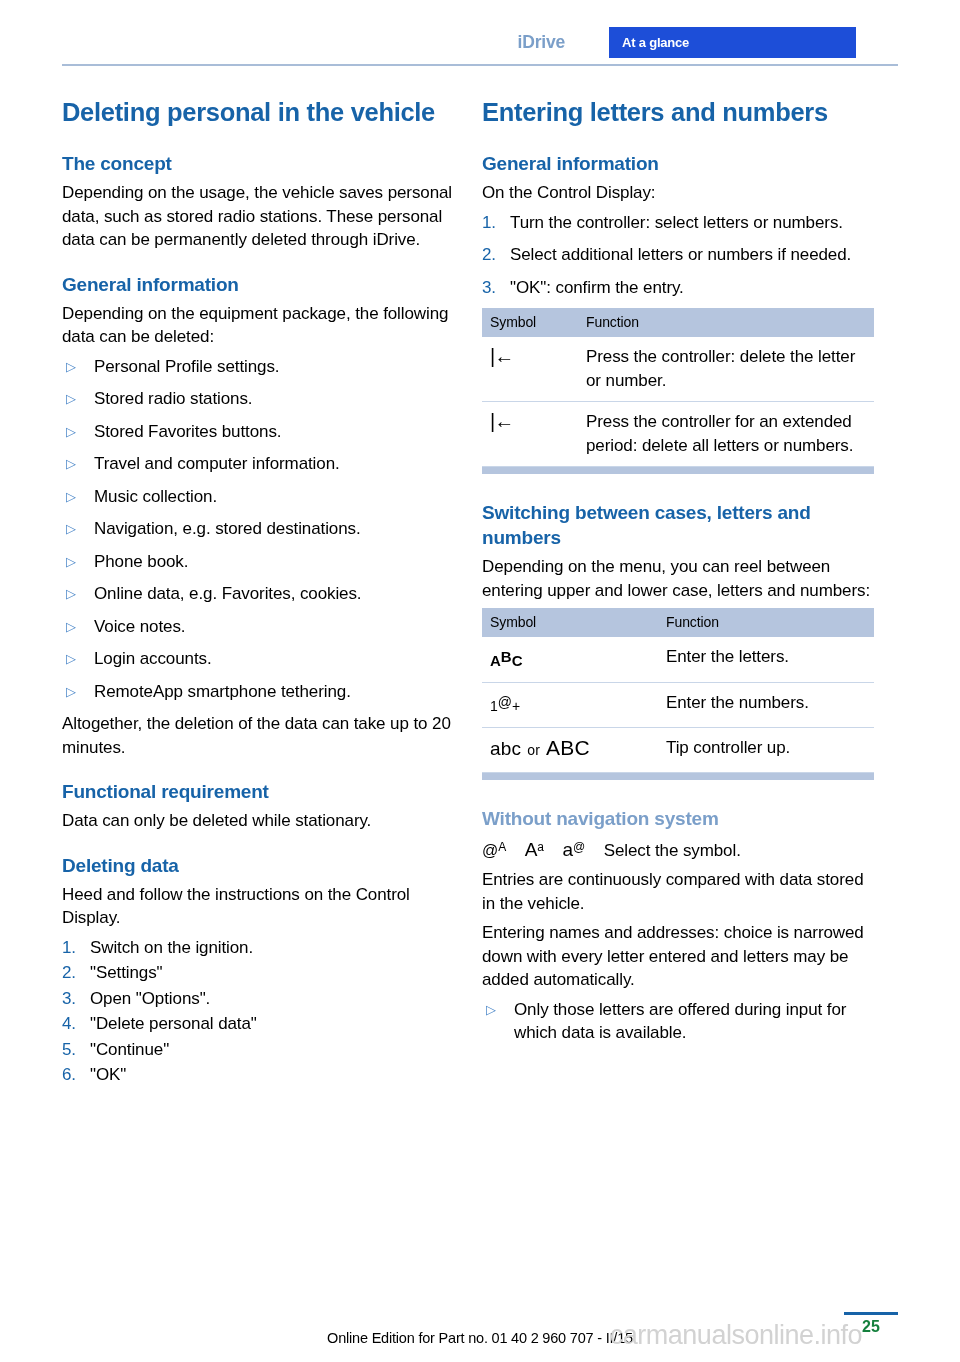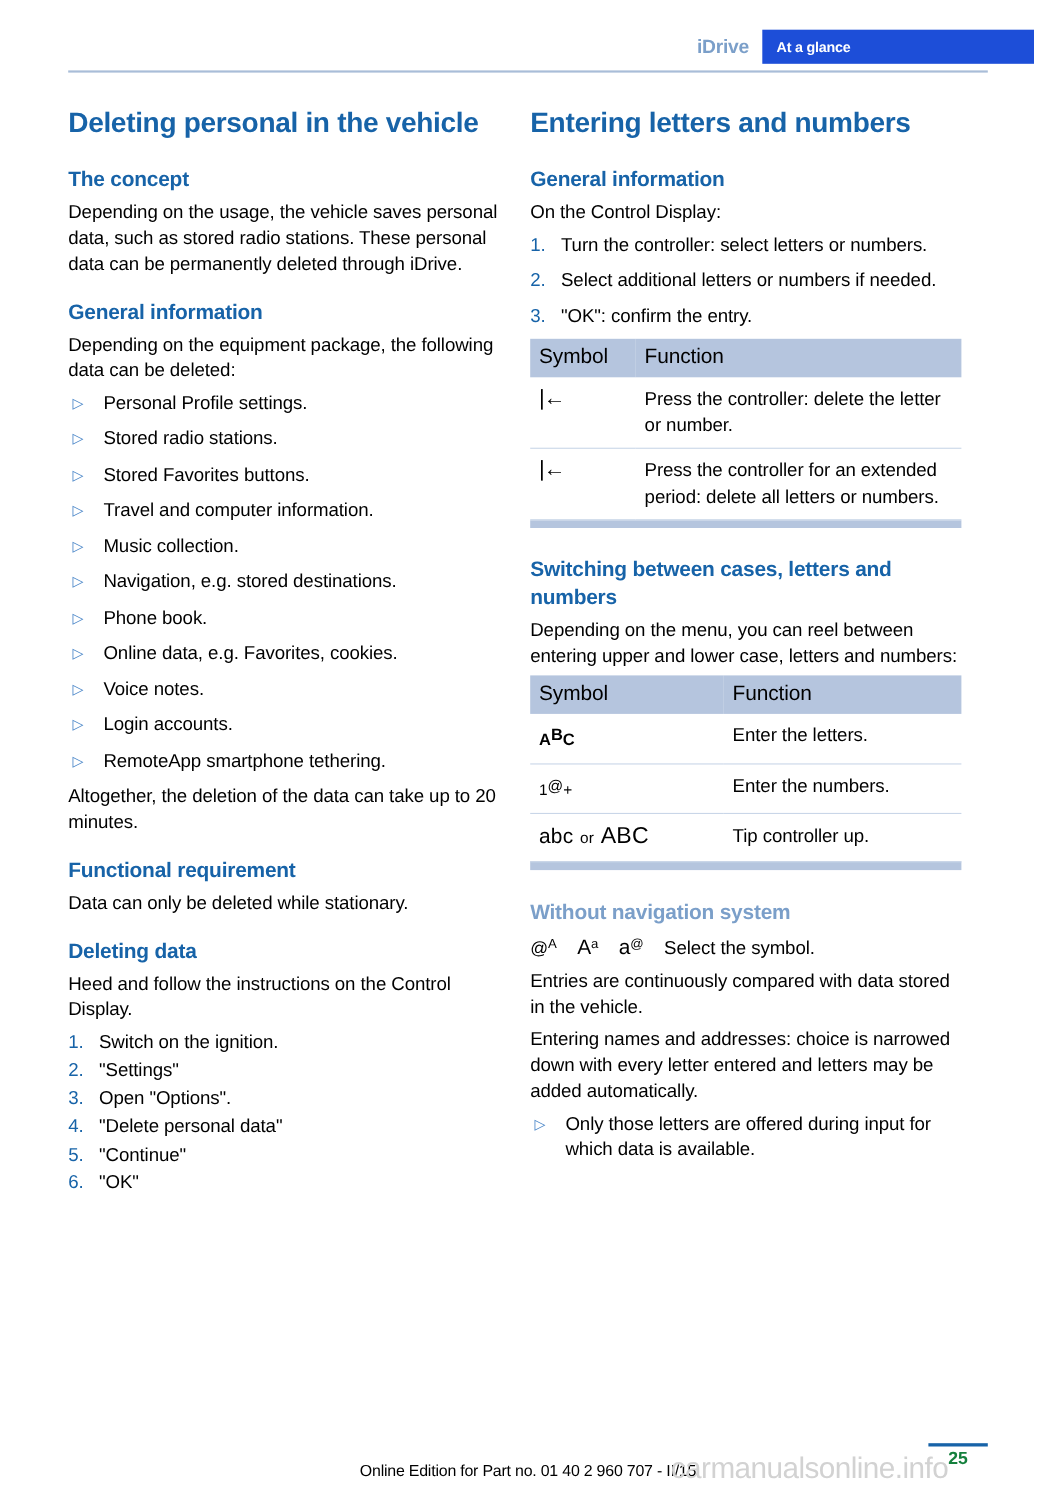--- a/index.html
+++ b/index.html
@@ -14,25 +14,26 @@
     font-family: "Liberation Sans", sans-serif;
     color: #000000;
     overflow: hidden;
   }
 
   
   .page-header {
     position: absolute;
     top: 27px;
     left: 0;
-    width: 940px;
+    width: 856px;
     height: 31px;
     display: flex;
     justify-content: flex-end;
     align-items: stretch;
+    gap: 32px;
   }
   .header-breadcrumb {
     display: flex;
     align-items: center;
     font-size: 17.5px;
     font-weight: bold;
     color: #7b9fc9;
     padding-right: 12px;
     letter-spacing: -0.2px;
   }
@@ -139,21 +140,21 @@
   }
 
   
   table.sym {
     border-collapse: collapse;
     width: 100%;
     margin: 6px 0 0 0;
   }
   table.sym thead th {
     background: #b5c5de;
-    font-size: 19px;
+    font-size: 14px;
     font-weight: normal;
     text-align: left;
     padding: 6px 0 7px 8px;
     letter-spacing: -0.1px;
   }
   table.sym tbody td {
     font-size: 17px;
     line-height: 23.5px;
     vertical-align: top;
     padding: 8px 0 9px 8px;

